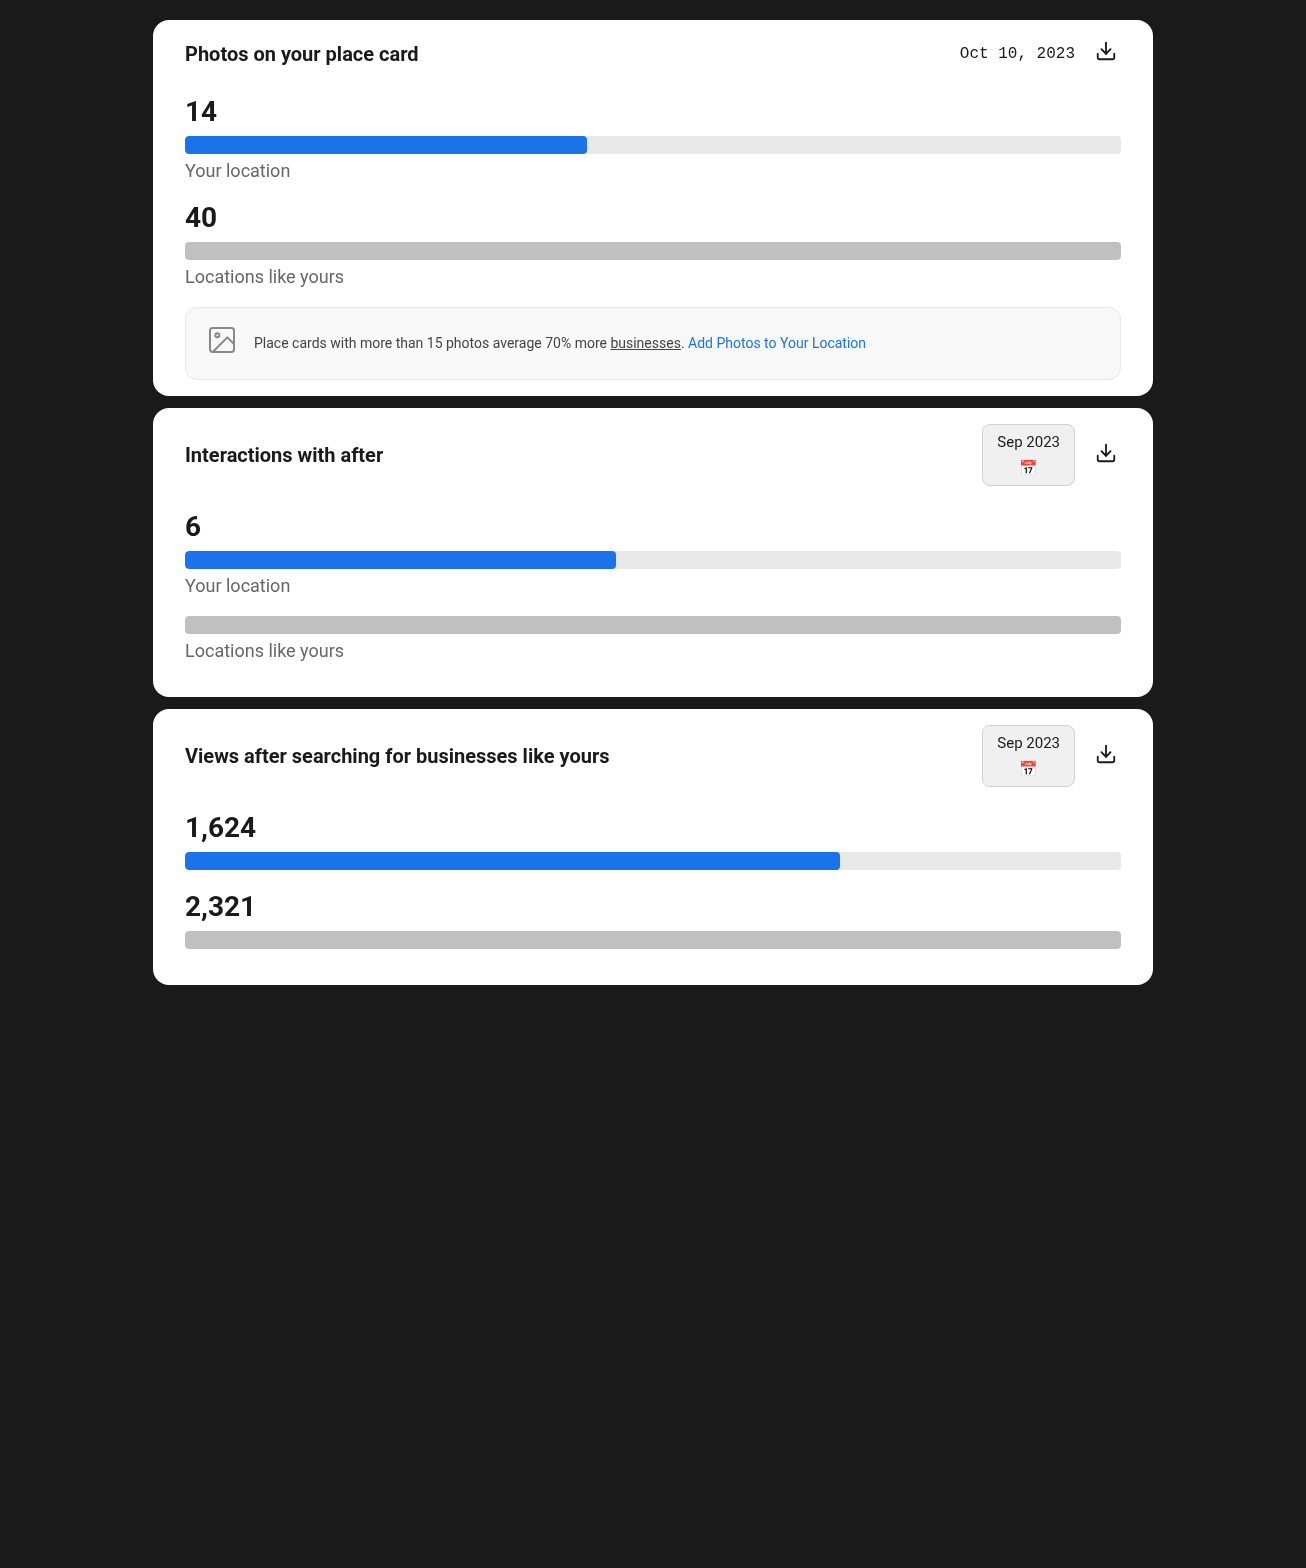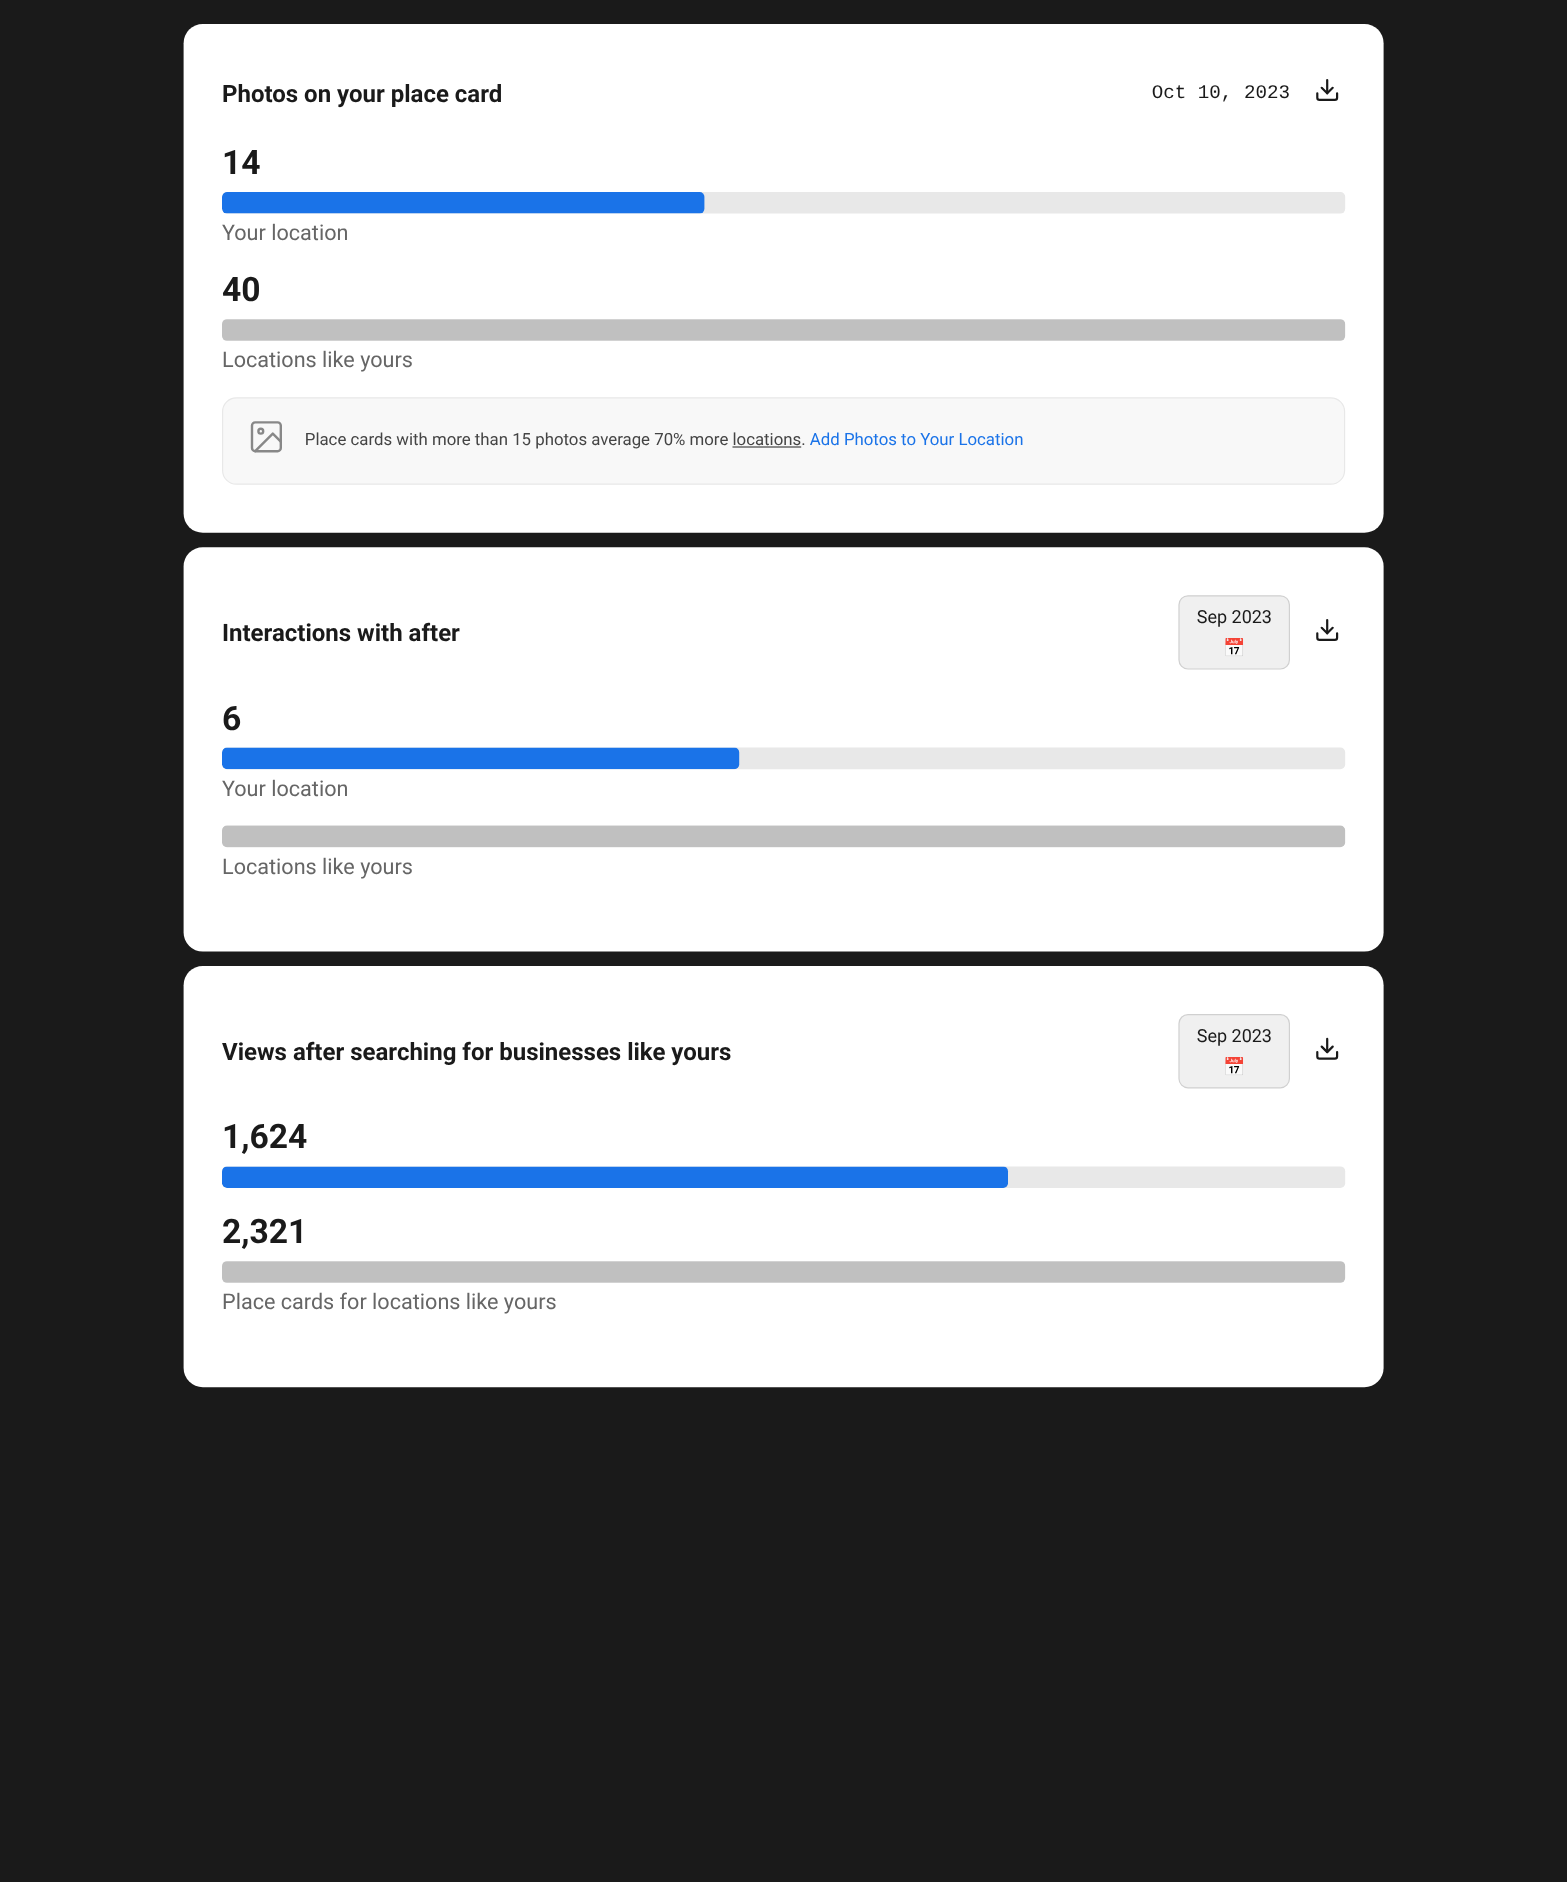--- a/index.html
+++ b/index.html
@@ -16,21 +16,21 @@
       display: flex;
       flex-direction: column;
       align-items: center;
       padding: 20px 16px;
       gap: 12px;
     }
 
     .card {
       background: #ffffff;
       border-radius: 16px;
-      padding: 40px 32px;
+      padding: 16px 32px;
       width: 100%;
       max-width: 1000px;
     }
 
     .card-header {
       display: flex;
       justify-content: space-between;
       align-items: center;
       margin-bottom: 24px;
     }
@@ -174,21 +174,21 @@
           <div class="bar-fill gray" style="width: 100%;"></div>
         </div>
         <div class="metric-label">Locations like yours</div>
       </div>
       <div class="info-box">
         <div class="info-icon"><svg width="32" height="32" viewBox="0 0 24 24" fill="none" stroke="#888" stroke-width="1.5" stroke-linecap="round" stroke-linejoin="round">
             <rect x="3" y="3" width="18" height="18" rx="2"></rect>
             <circle cx="8.5" cy="8.5" r="1.5"></circle>
             <polyline points="21 15 16 10 5 21"></polyline>
           </svg></div>
-        <div class="info-text">Place cards with more than 15 photos average 70% more <span class="underline-text">locations</span>. <a class="info-link">Add Photos to Your Location</a></div>
+        <div class="info-text">Place cards with more than 15 photos average 70% more <span class="underline-text">businesses</span>. <a class="info-link">Add Photos to Your Location</a></div>
       </div>
     </div>
     <div class="card">
       <div class="card-header">
         <div class="card-title">Interactions with after</div>
         <div class="header-right">
           <div class="date-pill">
             <span>Sep 2023</span>
             <span>📅</span>
           </div>
@@ -232,16 +232,15 @@
         <div class="metric-value">1,624</div>
         <div class="bar-container" style="background: rgb(232, 232, 232);">
           <div class="bar-fill blue" style="width: 70%;"></div>
         </div>
       </div>
       <div class="metric-block">
         <div class="metric-value">2,321</div>
         <div class="bar-container" style="background: rgb(224, 224, 224);">
           <div class="bar-fill gray" style="width: 100%;"></div>
         </div>
-        <div class="metric-label">Place cards for locations like yours</div>
       </div>
     </div>
   </div>
 
 </body></html>

